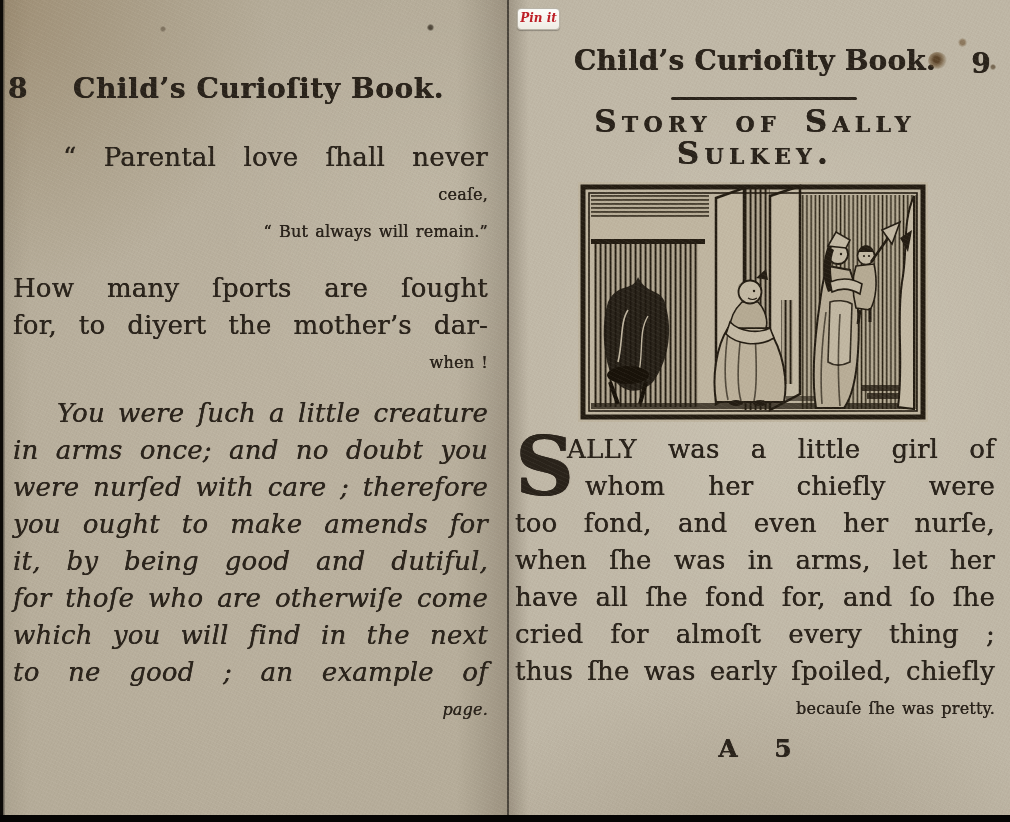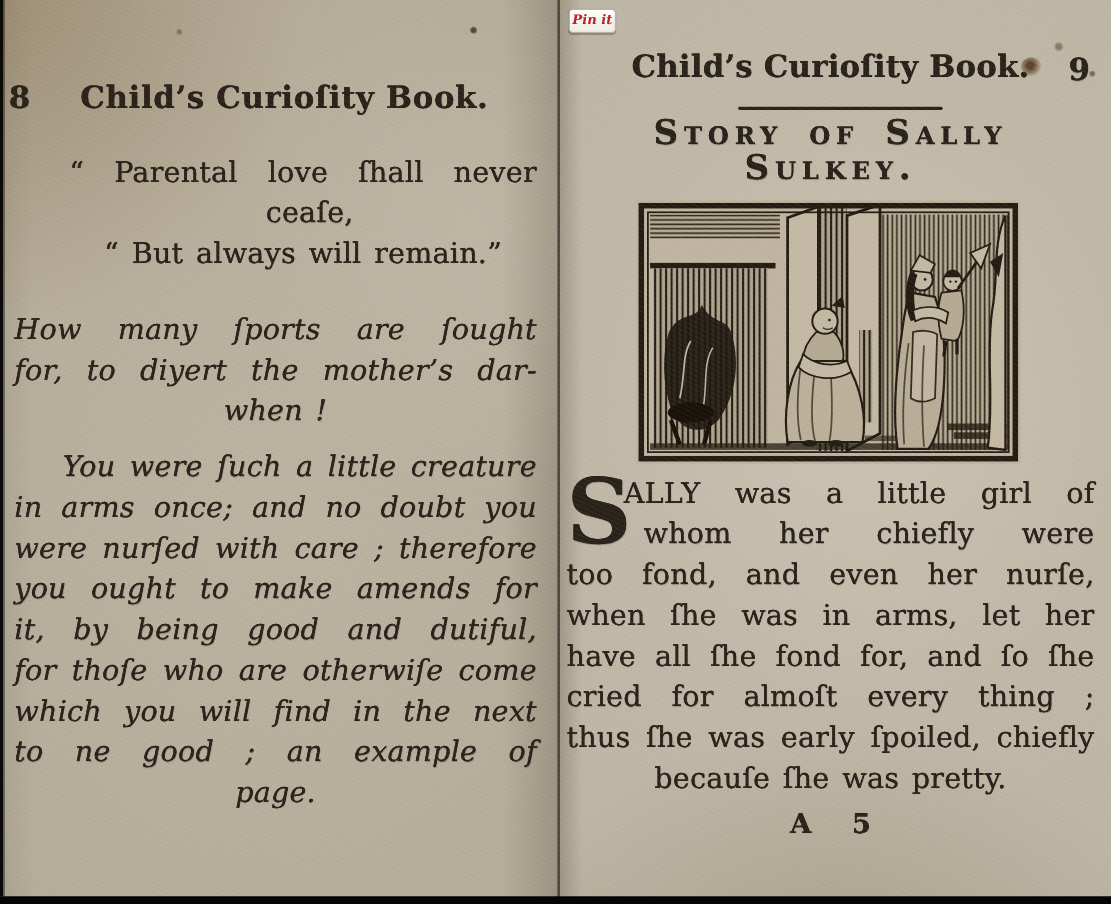--- a/index.html
+++ b/index.html
@@ -23,27 +23,27 @@
       background:linear-gradient(to right,#0d0b08 0 3px, rgba(13,11,8,.45) 3px 4px, rgba(13,11,8,0));}
   .bottom-bar{position:absolute;left:0;right:0;bottom:0;height:7px;background:#060504;z-index:7;}
   .grain{position:absolute;inset:0 0 7px 0;pointer-events:none;z-index:4;opacity:.8;
       background:
         repeating-linear-gradient(115deg, rgba(90,75,55,.045) 0 1px, rgba(90,75,55,0) 1px 3px),
         repeating-linear-gradient(25deg, rgba(255,250,235,.05) 0 1px, rgba(255,250,235,0) 1px 4px);}
 
   
   .tx{text-shadow:0 0 .5px rgba(39,32,25,.95), .4px .4px .7px rgba(39,32,25,.3);letter-spacing:.2px;}
   .jline{font-size:26px;line-height:37px;text-align:justify;text-align-last:justify;word-spacing:.05em;}
-  .lline{font-size:26px;line-height:37px;text-align:center;word-spacing:.12em;}
+  .lline{font-size:16px;line-height:37px;text-align:right;word-spacing:.12em;}
   .lp-header{position:relative;margin-top:72px;height:37px;font-weight:bold;font-size:28px;line-height:34px;}
   .pagenum-left{position:absolute;left:-5px;top:0;}
   .rt-left{position:absolute;left:60px;top:0;letter-spacing:.6px;}
   .verse{margin:30px 0 12px 50px;}
   .v-wrap{margin-left:12px;}
-  .para.p1{margin-top:32px;font-style:italic;}
+  .para.p1{margin-top:20px;}
   .para.p2{margin-top:14px;font-style:italic;}
   .indent{text-indent:44px;}
 
   .rp-header{position:relative;margin-top:44px;height:37px;font-weight:bold;font-size:28px;line-height:34px;text-align:center;}
   .pagenum-right{position:absolute;right:4px;top:3px;}
   .rule{width:186px;height:3px;background:#29221a;margin:16px 0 0 156px;border-radius:2px;}
   .section-title{margin-top:5px;font-variant:small-caps;font-weight:bold;font-size:31px;line-height:32px;
       letter-spacing:.17em;word-spacing:.25em;text-align:center;}
   .woodcut{display:block;margin:13px 0 0 63px;}
   .rp-para{margin-top:9px;}

